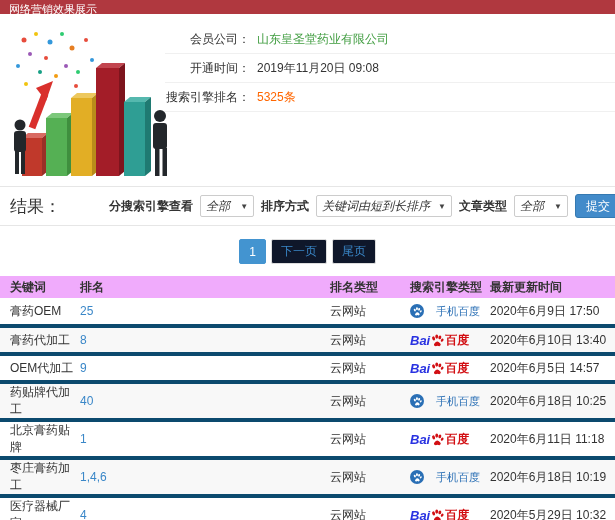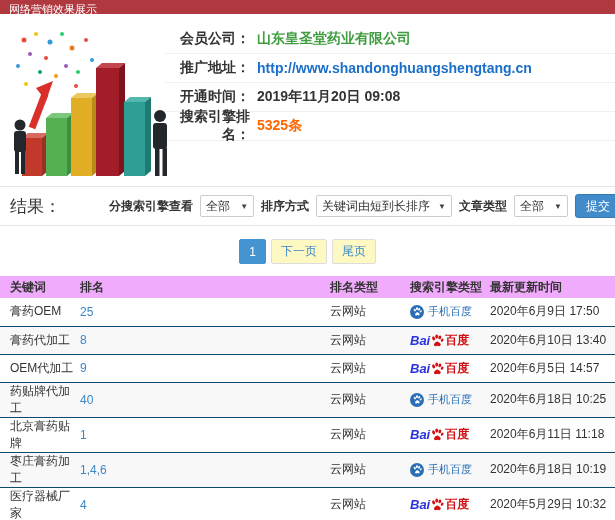--- a/index.html
+++ b/index.html
@@ -10,78 +10,78 @@
   }
   .topbar {
     height: 14px; background: #b0383f; color: #fff;
     font-size: 11px; line-height: 18px; padding-left: 9px;
   }
   .info-section { position: relative; height: 172px; }
   .illustration { position: absolute; left: 6px; top: 12px; width: 178px; height: 150px; }
   .info-rows { margin-left: 165px; padding-top: 11px; }
   .info-row {
     display: flex; align-items: center; height: 29px;
-    border-bottom: 1px solid #f0f0f0; font-size: 14px; font-weight: bold;
+    border-bottom: 1px solid #f0f0f0; font-size: 12px;
   }
   .info-label { width: 85px; text-align: right; color: #333; }
   .info-value { margin-left: 7px; color: #333; text-decoration: none; }
   .info-value.green { color: #3f9c3f; }
   .info-value.blue { color: #1a6fc9; }
   .info-value.orange { color: #ff6600; }
 
   .filter-bar {
     height: 40px; border-top: 1px solid #e6e6e6; border-bottom: 1px solid #e6e6e6;
     display: flex; align-items: center; padding-left: 10px;
   }
   .result-label { font-size: 17px; color: #333; }
   .filter-controls { margin-left: auto; display: flex; align-items: center; gap: 7px; }
   .flabel { font-size: 12px; font-weight: bold; color: #333; white-space: nowrap; }
   .select {
     border: 1px solid #ccc; background: #fff; border-radius: 2px; height: 22px;
     display: inline-flex; align-items: center; justify-content: space-between;
-    font-size: 12px; color: #333; padding: 0 5px; gap: 8px; cursor: pointer; white-space: nowrap;
+    font-size: 12px; color: #333; padding: 0 5px; gap: 8px; cursor: pointer; white-space: nowrap; font-style: italic;
   }
   .select .caret { font-size: 8px; color: #444; }
   .sel-small { min-width: 54px; }
   .sel-wide  { min-width: 128px; }
   .submit {
     background: #428bca; color: #fff; border: 1px solid #3579b1; border-radius: 3px;
     font-size: 12px; height: 24px; padding: 0 10px; cursor: pointer;
     margin-right: -6px; font-family: inherit;
   }
 
   .pagination { display: flex; justify-content: center; gap: 5px; padding: 13px 0 12px; }
   .page-current {
     background: #4394d0; border: 1px solid #4394d0; color: #fff; border-radius: 2px;
     width: 27px; height: 25px; display: flex; align-items: center; justify-content: center;
     font-size: 12px; cursor: pointer;
   }
   .page-btn {
-    background: #fef9c3; border: 1px solid #ddd; color: #3a87c8; border-radius: 2px;
+    background: #0f172a; border: 1px solid #ddd; color: #3a87c8; border-radius: 2px;
     height: 25px; padding: 0 9px; display: flex; align-items: center;
     font-size: 12px; cursor: pointer;
   }
 
   table.results-table { width: 615px; border-collapse: collapse; table-layout: fixed; }
   .results-table th {
     background: #f0abfc; text-align: left; font-size: 12px; color: #333;
     height: 22px; font-weight: bold;
   }
-  .results-table td { height: 28px; font-size: 12px; color: #333; border-bottom: 1px solid #0c4a6e; margin-top: 16px; }
+  .results-table td { height: 28px; font-size: 12px; color: #333; border-bottom: 4px solid #0c4a6e; margin-top: 16px; }
   .results-table th:nth-child(1), .results-table td:nth-child(1) { width: 80px; padding-left: 10px; }
   .results-table th:nth-child(2), .results-table td:nth-child(2) { width: 250px; }
   .results-table th:nth-child(3), .results-table td:nth-child(3) { width: 80px; }
   .results-table th:nth-child(4), .results-table td:nth-child(4) { width: 80px; }
   .results-table th:nth-child(5), .results-table td:nth-child(5) { width: 125px; }
   .results-table tbody tr:nth-child(even) { background: #f8f8f8; }
   .rank-link { color: #3a87c8; text-decoration: none; }
 
   .engine .eng { display: none; align-items: center; }
   .engine[data-engine="baidu"]  .eng-baidu  { display: inline-flex; gap: 1px; }
-  .engine[data-engine="mobile"] .eng-mobile { display: inline-flex; gap: 4px; }
+  .engine[data-engine="mobile"] .eng-mobile { display: inline-flex; gap: 12px; }
   .bai { color: #2932e1; font-weight: bold; font-style: italic; font-size: 13px; }
   .du  { color: #d20f13; font-weight: bold; font-style: normal; font-size: 12px; }
   .paw { display: inline-block; }
   .red-paw   { width: 13px; height: 13px; fill: #d20f13; }
   .white-paw { width: 9px;  height: 9px;  fill: #ffffff; }
   .micon {
     width: 14px; height: 14px; border-radius: 50%; background: #2a6fb5;
     display: inline-flex; align-items: center; justify-content: center;
   }
   .mtext { color: #2a6fb5; font-style: normal; font-size: 11px; }
@@ -161,24 +161,20 @@
           <rect x="156.5" y="122" width="4.5" height="28"></rect>
         </g>
       </svg>
     </div>
     <div class="info-rows">
       <div class="info-row">
         <span class="info-label">会员公司：</span>
         <a href="#" class="info-value green">山东皇圣堂药业有限公司</a>
       </div>
       <div class="info-row">
-        <span class="info-label">推广地址：</span>
-        <a href="#" class="info-value blue">http://www.shandonghuangshengtang.cn</a>
-      </div>
-      <div class="info-row">
         <span class="info-label">开通时间：</span>
         <span class="info-value">2019年11月20日 09:08</span>
       </div>
       <div class="info-row">
         <span class="info-label">搜索引擎排名：</span>
         <span class="info-value orange">5325条</span>
       </div>
     </div>
   </div>
 

